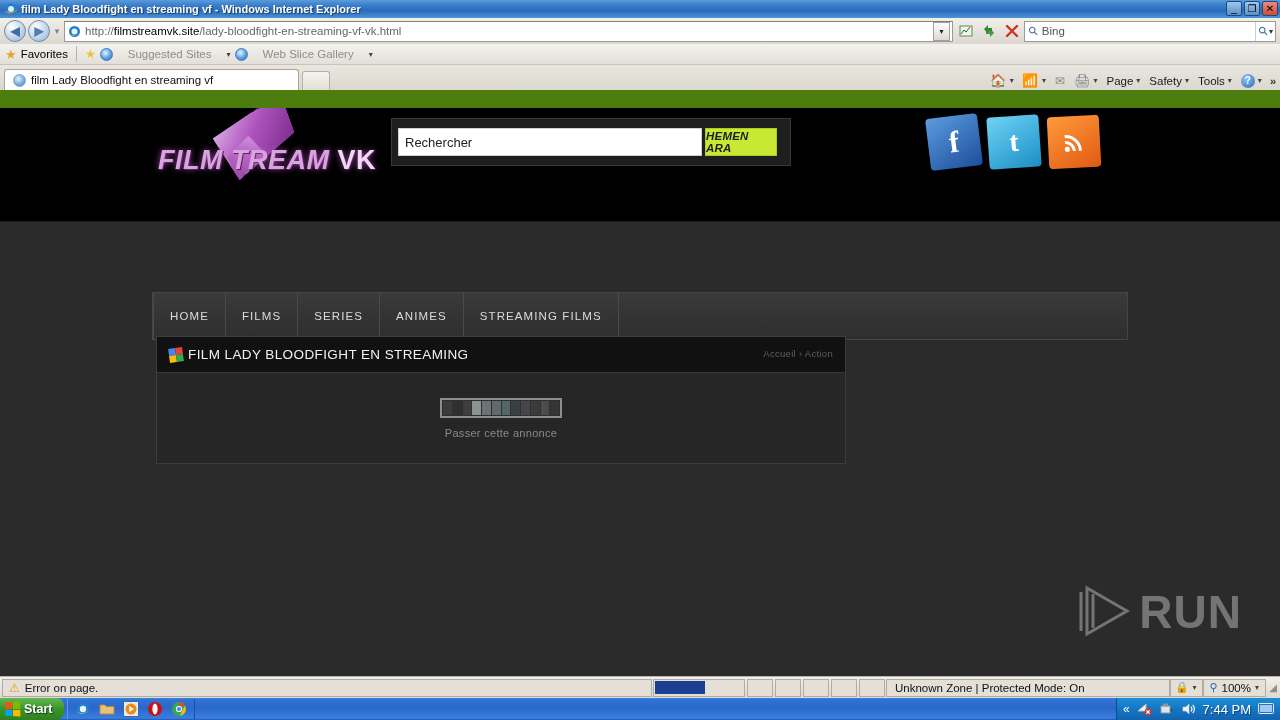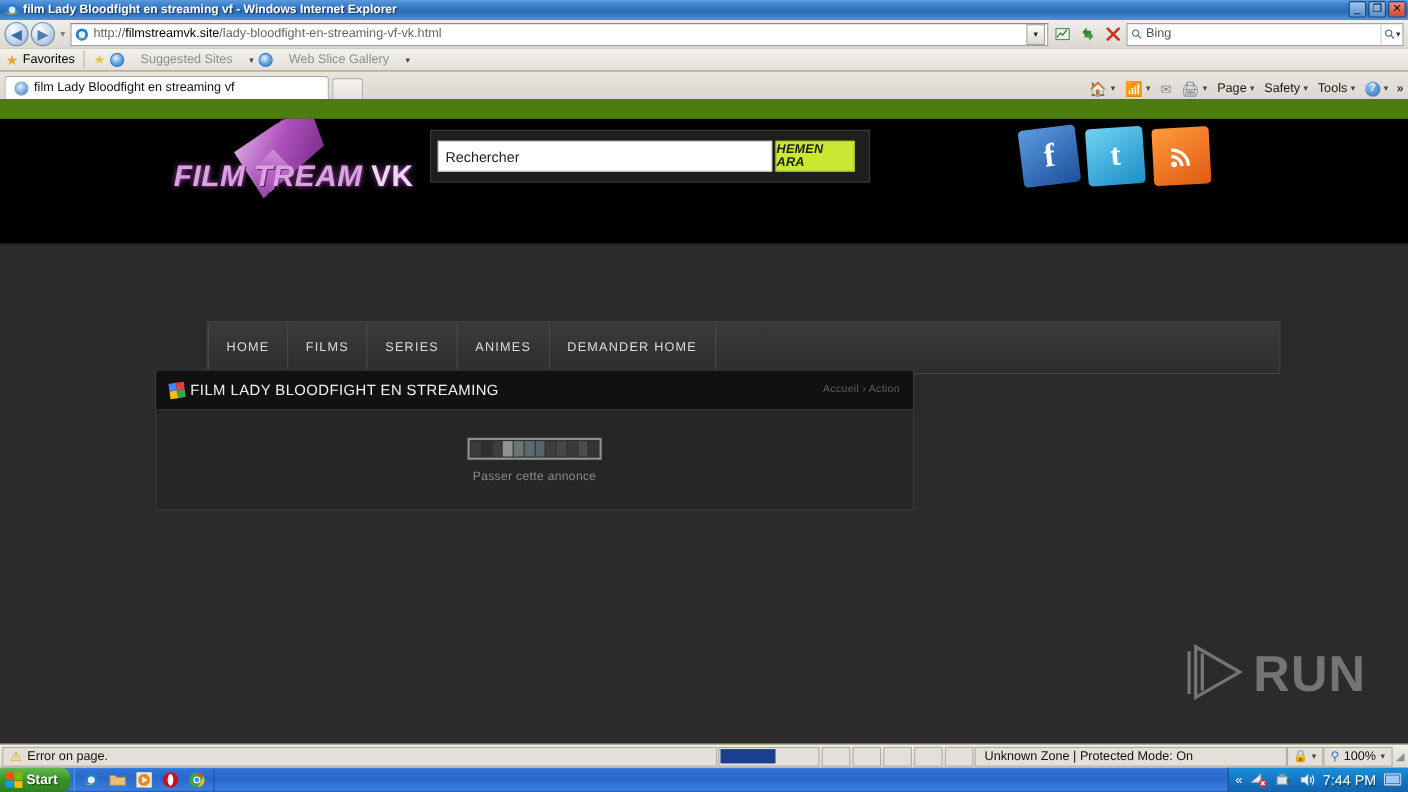--- a/index.html
+++ b/index.html
@@ -231,33 +231,32 @@
   .soc.fb { background: linear-gradient(150deg,#5b9bdd,#1d4f9c); transform: rotate(-7deg); font-size:30px; font-family:"Liberation Serif",serif; }
   .soc.tw { background: linear-gradient(150deg,#6fd2f5,#1a8fc4); transform: rotate(-4deg); font-size:28px; font-family:"Liberation Serif",serif;}
   .soc.rss { background: linear-gradient(150deg,#ff9a3c,#e05a12); transform: rotate(-3deg); font-size:24px; }
 
   .navbar {
     position:absolute; left:152px; top:184px;
     width: 976px; height: 48px;
     background: linear-gradient(to bottom,#3a3a3a,#2e2e2e);
     display:flex; align-items:stretch;
     border: 1px solid #454545;
-    margin-left: 36px;
   }
   .navbar a {
     display:flex; align-items:center; padding: 0 16px;
     color:#dcdcdc; font-size:11.5px; letter-spacing:1.1px;
     text-decoration:none;
     border-right:1px solid #4a4a4a;
     font-family:"Liberation Sans", sans-serif;
   }
   .navbar a:first-child { border-left:1px solid #4a4a4a; }
 
   .panel {
-    position:absolute; left:141px; top:228px;
+    position:absolute; left:156px; top:228px;
     width: 690px; height: 128px;
     background:#262626; border:1px solid #3c3c3c;
   }
   .panel-head {
     height: 36px; background:#111; border-bottom:1px solid #3a3a3a;
     display:flex; align-items:center; padding: 0 12px;
     position:relative;
   }
   .g-icon {
     width:14px; height:14px; margin-right:5px; flex:none;
@@ -519,21 +518,21 @@
           </svg>
         </span>
       </div>
     </div>
 
     <div class="navbar">
       <a href="#">HOME</a>
       <a href="#">FILMS</a>
       <a href="#">SERIES</a>
       <a href="#">ANIMES</a>
-      <a href="#">DEMANDER HOME</a>
+      <a href="#">STREAMING FILMS</a>
     </div>
 
     <div class="panel">
       <div class="panel-head">
         <span class="g-icon">
             <i></i>
             <i></i>
             <i></i>
             <i></i>
           </span>

